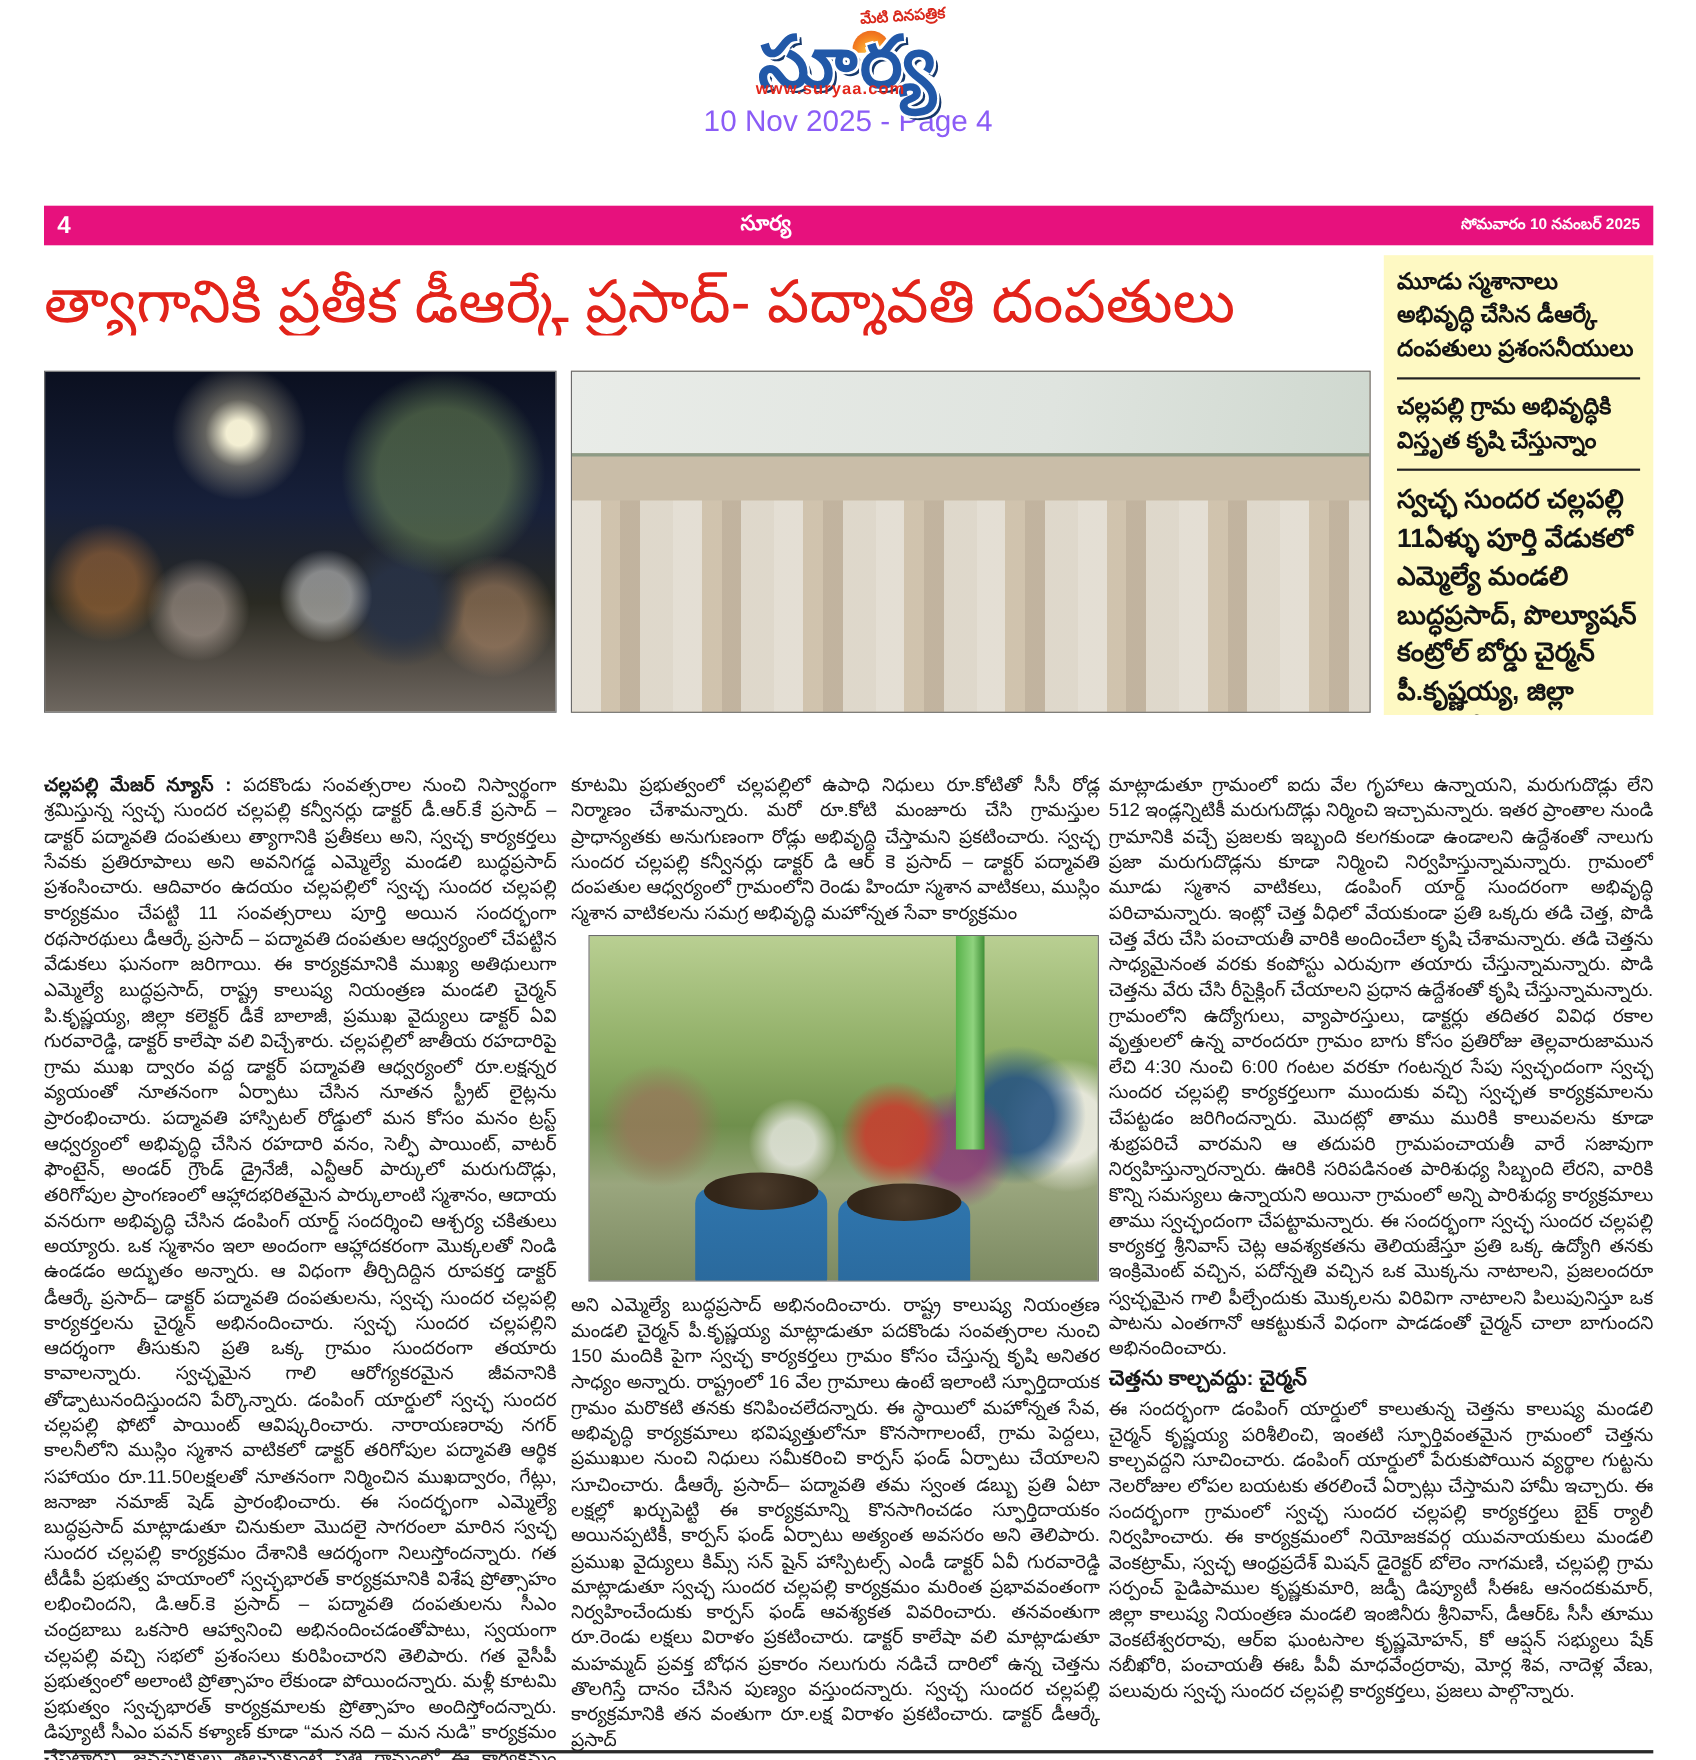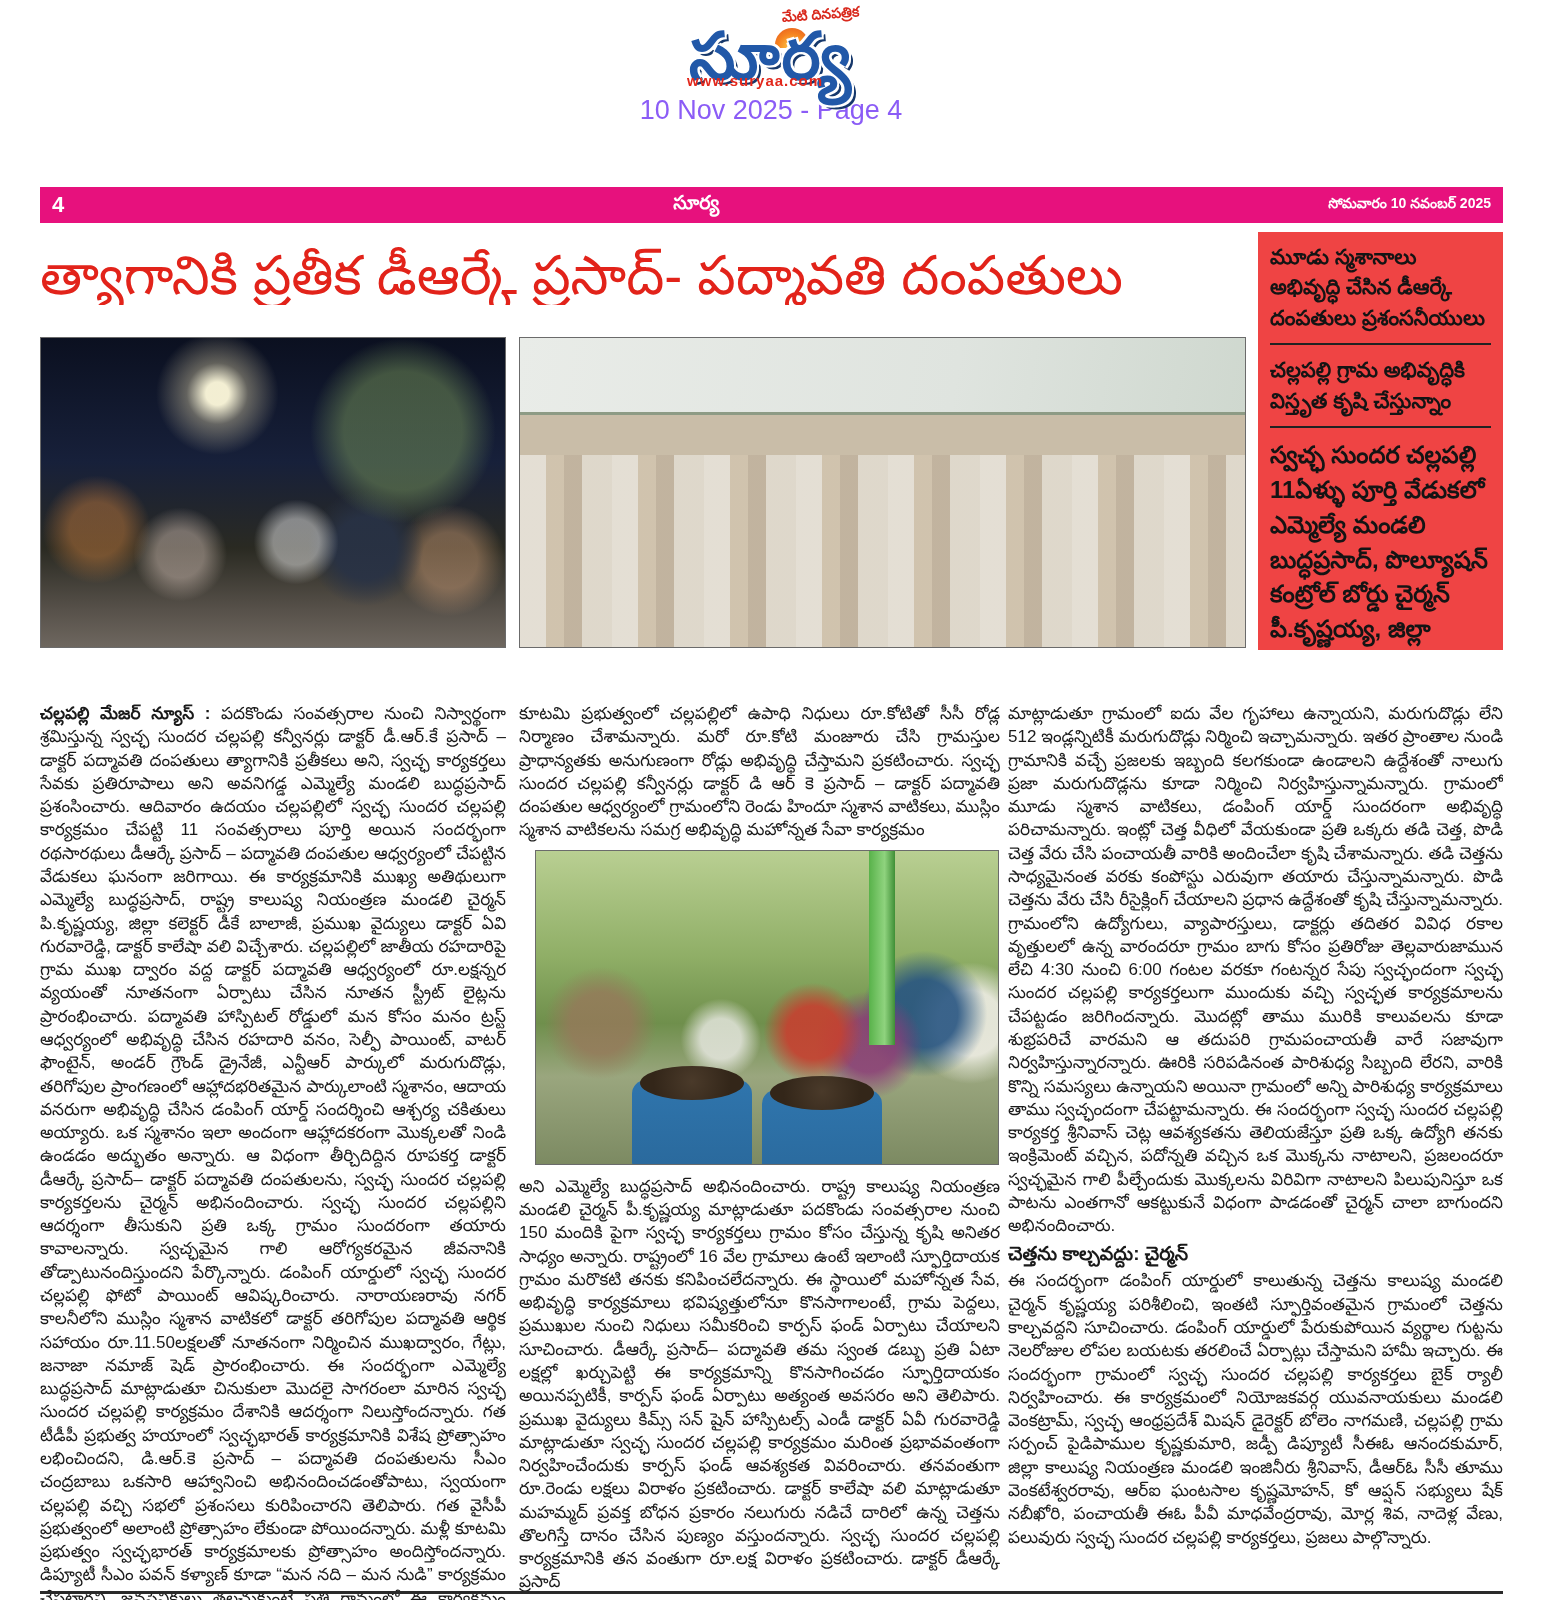--- a/index.html
+++ b/index.html
@@ -97,21 +97,21 @@
   }
   .photo-compost .drum{position:absolute;bottom:-6px;width:120px;height:90px;border-radius:14px 14px 8px 8px;background:linear-gradient(180deg,#2f75ad 0%,#2a699c 100%);}
   .photo-compost .drum::before{
     content:"";position:absolute;top:-14px;left:8px;right:8px;height:34px;border-radius:50%;
     background:radial-gradient(circle at 50% 45%, #4a3a2a 0%, #332619 70%);
   }
   .photo-compost .drum.d1{left:96px;}
   .photo-compost .drum.d2{left:226px;bottom:-16px;}
   
   .side-box{
-    position:absolute;left:1258px;top:232px;width:245px;height:418px;background:#ef4444;
+    position:absolute;left:1258px;top:232px;width:245px;height:418px;background:#fef9c3;
     box-sizing:border-box;padding:10px 12px;overflow:hidden;
   }
   .side-box .blk{font-size:21px;font-weight:bold;color:#141414;line-height:1.45;}
   .side-box .blk.small{font-size:24px;}
   .side-box .divider{height:2px;background:#222;margin:10px 0;}
   
   .col{position:absolute;top:655px;font-size:17px;line-height:1.37;text-align:justify;color:#191919;overflow:hidden;margin-top:47px;}
   .col1{left:40px;width:466px;height:938px;}
   .col2{left:519px;width:481px;height:938px;}
   .col3{left:1008px;width:495px;height:938px;}

